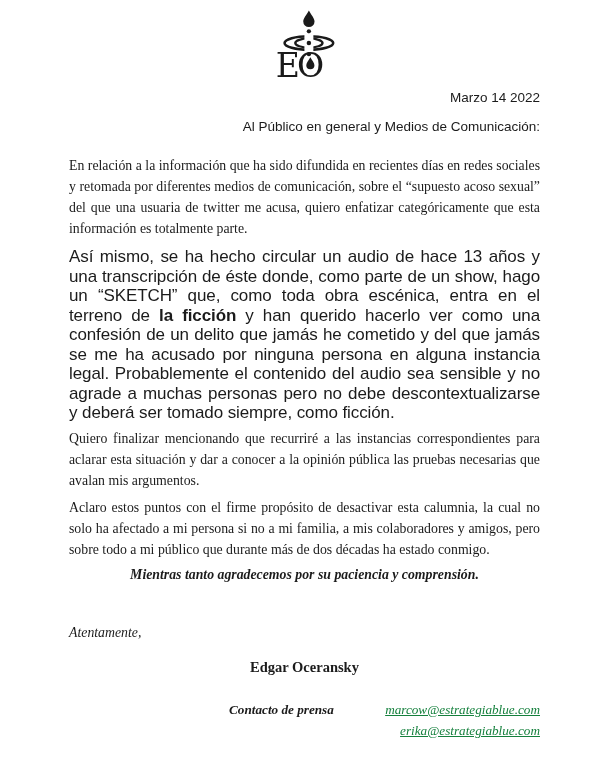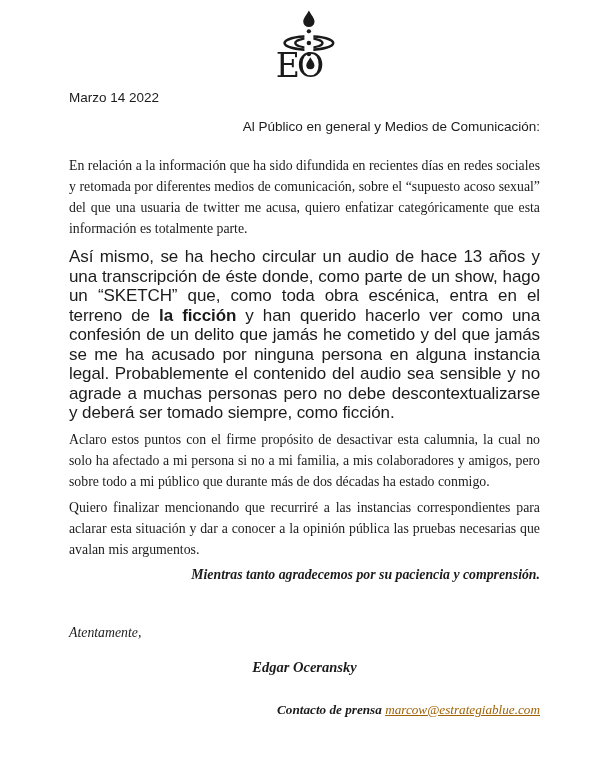--- a/index.html
+++ b/index.html
@@ -17,21 +17,21 @@
     padding: 8px 74px 0 69px;
     overflow: hidden;
     font-family: "Liberation Serif", serif;
   }
   .logo-wrap {
     text-align: center;
     height: 74px;
   }
   .date {
     margin-top: 6px;
-    text-align: left;
+    text-align: right;
     font-family: "Liberation Sans", sans-serif;
     font-size: 13.5px;
     line-height: 19px;
   }
   .salutation {
     margin-top: 10px;
     text-align: right;
     font-family: "Liberation Sans", sans-serif;
     font-size: 13.5px;
     line-height: 19px;
@@ -55,35 +55,34 @@
   .p3 { margin-top: 4px; }
   .p4 { margin-top: 6px; }
   .p5 { margin-top: 5px; }
   .emphasis {
     margin-top: 5px;
     font-family: "Liberation Serif", serif;
     font-size: 13.8px;
     line-height: 20px;
     font-weight: bold;
     font-style: italic;
-    text-align: right;
+    text-align: center;
   }
   .valediction {
     margin-top: 38px;
     text-align: left;
     font-family: "Liberation Serif", serif;
     font-style: italic;
     font-size: 13.8px;
     line-height: 19px;
   }
   .signature {
     margin-top: 15px;
     text-align: center;
     font-family: "Liberation Serif", serif;
-    font-style: italic;
     font-weight: bold;
     font-size: 14.5px;
     line-height: 20px;
   }
   .contact-line1 {
     margin-top: 23px;
     text-align: right;
     font-family: "Liberation Serif", serif;
     font-size: 13.2px;
     line-height: 19px;
@@ -94,23 +93,24 @@
     font-family: "Liberation Serif", serif;
     font-size: 13.2px;
     line-height: 19px;
   }
   .contact-label {
     font-weight: bold;
     font-style: italic;
   }
   .email-link {
     font-style: italic;
-    color: #a16207;
+    color: #15803d;
     text-decoration: underline;
     cursor: pointer;
+    margin-left: 48px;
   }
   strong.inline-bold { font-weight: bold; }
 </style>
 </head>
 <body>
 
 <div class="page">
 
   <div class="logo-wrap">
     <svg width="76" height="72" viewBox="0 0 76 74" aria-hidden="true">
@@ -134,26 +134,27 @@
 
   <div class="date">Marzo 14 2022</div>
 
   <div class="salutation">Al Público en general y Medios de Comunicación:</div>
 
   <p class="serif p1">En relación a la información que ha sido difundida en recientes días en redes sociales y retomada por diferentes medios de comunicación, sobre el “supuesto acoso sexual” del que una usuaria de twitter me acusa, quiero enfatizar categóricamente que esta información es totalmente parte.</p>
 
   <p class="sans p2"><span>Así mismo, se ha hecho circular un audio de hace 13 años y una transcripción de éste donde, como parte de un show, hago un “SKETCH” que, como toda obra escénica, entra en el terreno de </span><strong class="inline-bold">la ficción</strong><span> y han querido hacerlo ver como una confesión de un delito que jamás he cometido y del que jamás se me ha acusado por ninguna persona en alguna instancia legal. Probablemente el contenido del audio sea sensible y no agrade a muchas personas pero no debe descontextualizarse y deberá ser tomado siempre, como ficción.</span></p>
 
 
+  <p class="serif p5">Quiero finalizar mencionando que recurriré a las instancias correspondientes para aclarar esta situación y dar a conocer a la opinión pública las pruebas necesarias que avalan mis argumentos.</p>
+
   <p class="serif p4">Aclaro estos puntos con el firme propósito de desactivar esta calumnia, la cual no solo ha afectado a mi persona si no a mi familia, a mis colaboradores y amigos, pero sobre todo a mi público que durante más de dos décadas ha estado conmigo.</p>
-
-  <p class="serif p5">Quiero finalizar mencionando que recurriré a las instancias correspondientes para aclarar esta situación y dar a conocer a la opinión pública las pruebas necesarias que avalan mis argumentos.</p>
 
   <p class="emphasis">Mientras tanto agradecemos por su paciencia y comprensión.</p>
 
   <div class="valediction">Atentamente,</div>
 
   <div class="signature">Edgar Oceransky</div>
 
   <div class="contact-line1"><span class="contact-label">Contacto de prensa</span><span>&nbsp;</span><a class="email-link">marcow@estrategiablue.com</a></div>
 
+  <div class="contact-line2"><a class="email-link">erika@estrategiablue.com</a></div>
 
 </div>
 
 </body></html>

